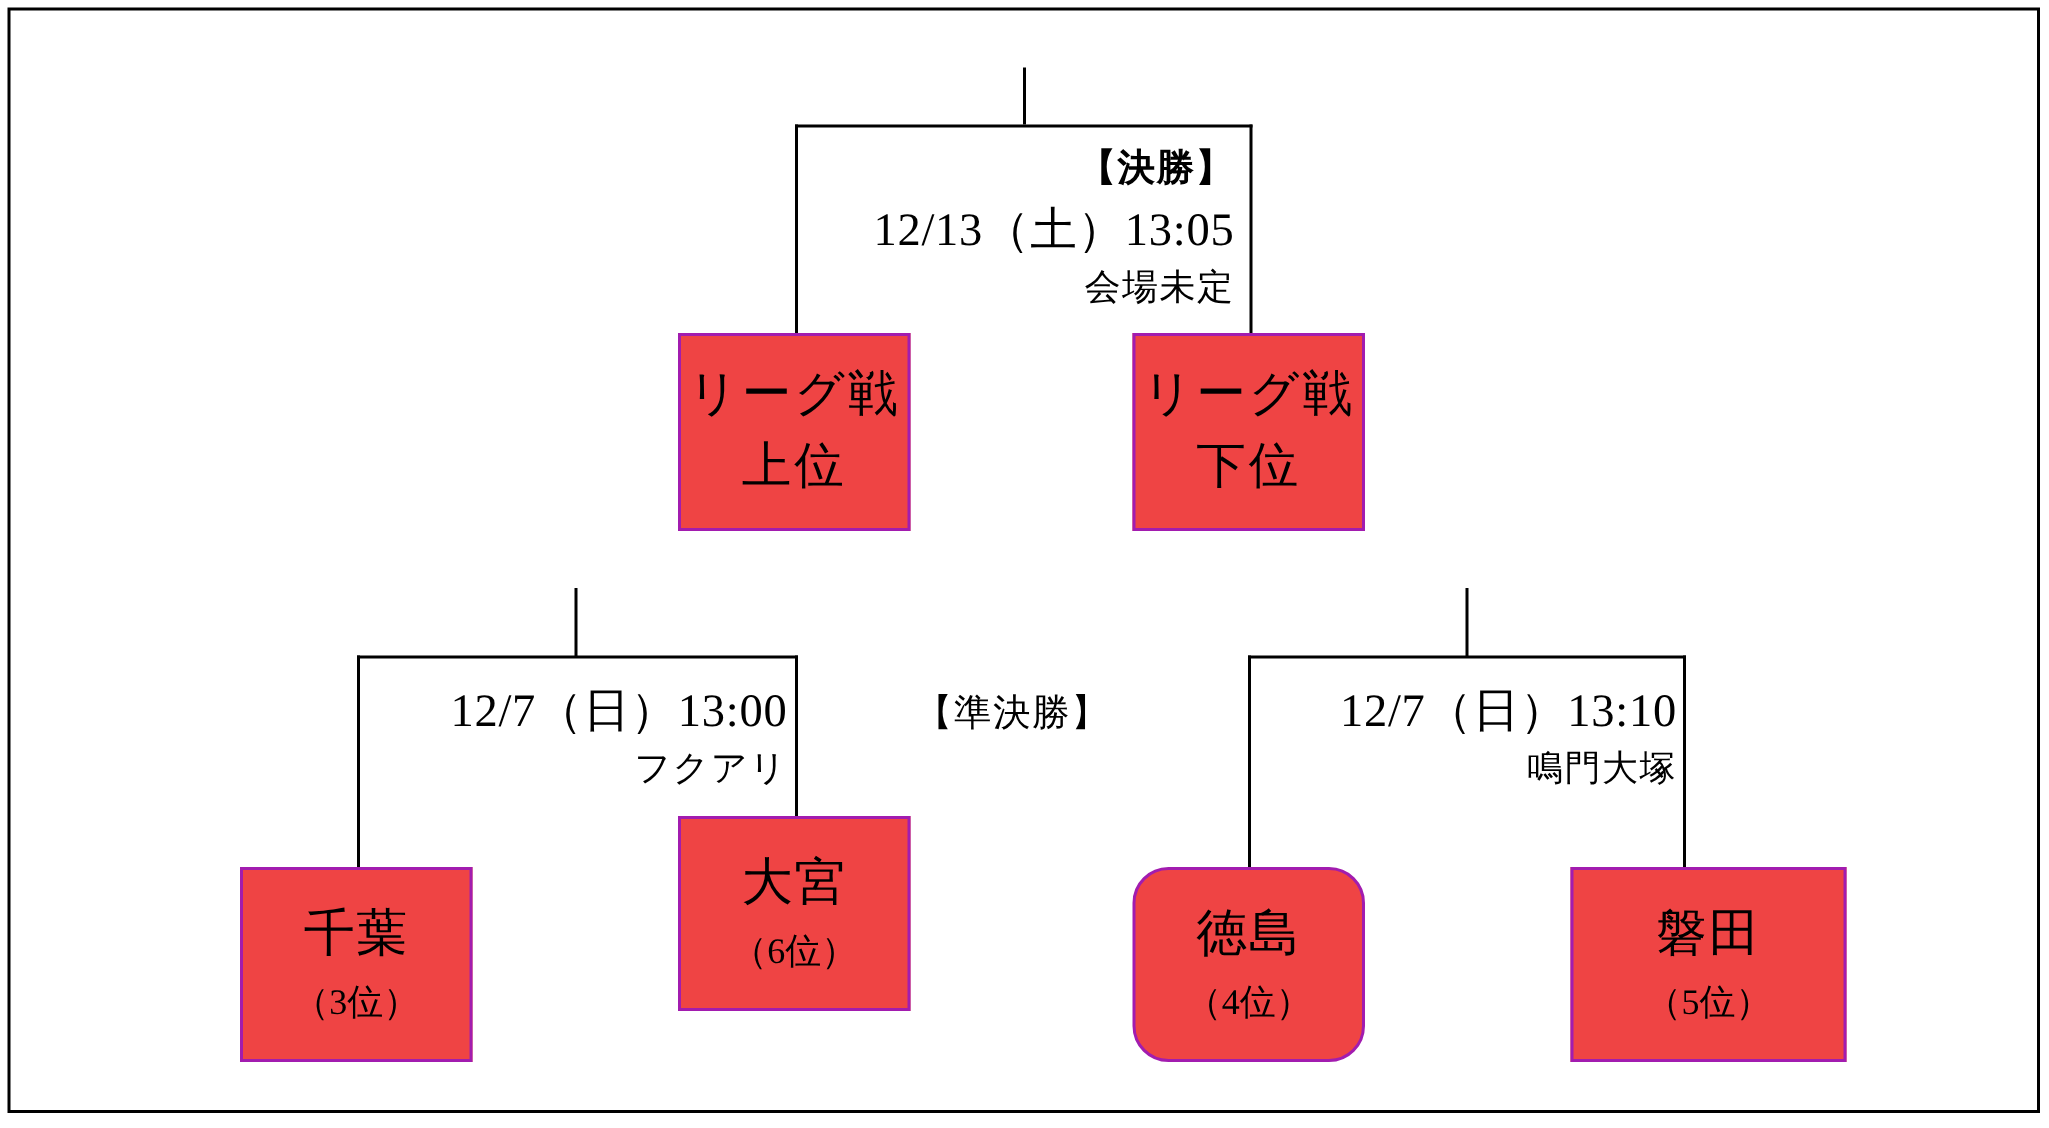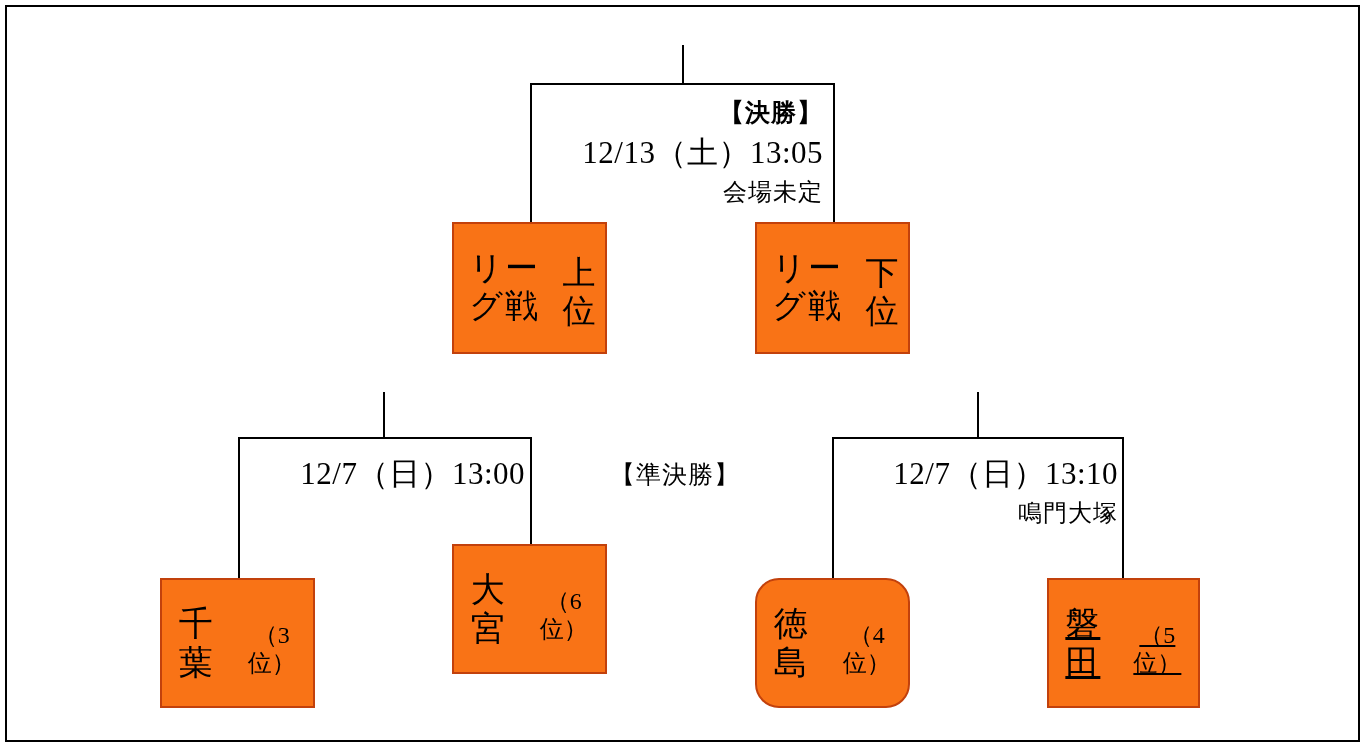--- a/index.html
+++ b/index.html
@@ -36,25 +36,25 @@
     background: #000000;
   }
   .hline {
     position: absolute;
     height: 2px;
     background: #000000;
   }
   
   .box {
     position: absolute;
-    background: #f97316;
-    border: 2px solid #c2410c;
+    background: #ef4444;
+    border: 2px solid #a21caf;
     box-sizing: border-box;
     display: flex;
-    flex-direction: row;
+    flex-direction: column;
     align-items: center;
     justify-content: center;
     text-align: center;
   }
   .box .line1 {
     font-size: 34px;
     line-height: 1.15;
     letter-spacing: 1px;
   }
   .box .line2 {
@@ -127,20 +127,21 @@
 
   <div class="vline" style="left:383px; top:392px; height:46px;"></div>
   <div class="vline" style="left:977px; top:392px; height:46px;"></div>
 
   <div class="hline" style="left:238px; top:437px; width:294px;"></div>
   <div class="vline" style="left:238px; top:437px; height:141px;"></div>
   <div class="vline" style="left:530px; top:437px; height:141px;"></div>
 
   <div class="match-info" style="left:245px; top:452px; width:280px;">
     <div class="datetime">12/7（日）13:00</div>
+    <div class="venue">フクアリ</div>
   </div>
 
   <div class="hline" style="left:832px; top:437px; width:292px;"></div>
   <div class="vline" style="left:832px; top:437px; height:141px;"></div>
   <div class="vline" style="left:1122px; top:437px; height:141px;"></div>
 
   <div class="match-info" style="left:838px; top:452px; width:280px;">
     <div class="datetime">12/7（日）13:10</div>
     <div class="venue">鳴門大塚</div>
   </div>
@@ -155,18 +156,18 @@
   <div class="box" style="left:452px; top:544px; width:155px; height:130px;">
     <div class="line1">大宮</div>
     <div class="line2">（6位）</div>
   </div>
 
   <div class="box" style="left:755px; top:578px; width:155px; height:130px;border-radius:24px;">
     <div class="line1">徳島</div>
     <div class="line2">（4位）</div>
   </div>
 
-  <div class="box" style="left:1047px; top:578px; width:153px; height:130px;text-decoration:underline;">
+  <div class="box" style="left:1047px; top:578px; width:184px; height:130px;">
     <div class="line1">磐田</div>
     <div class="line2">（5位）</div>
   </div>
 
 </div>
 
 </body></html>

